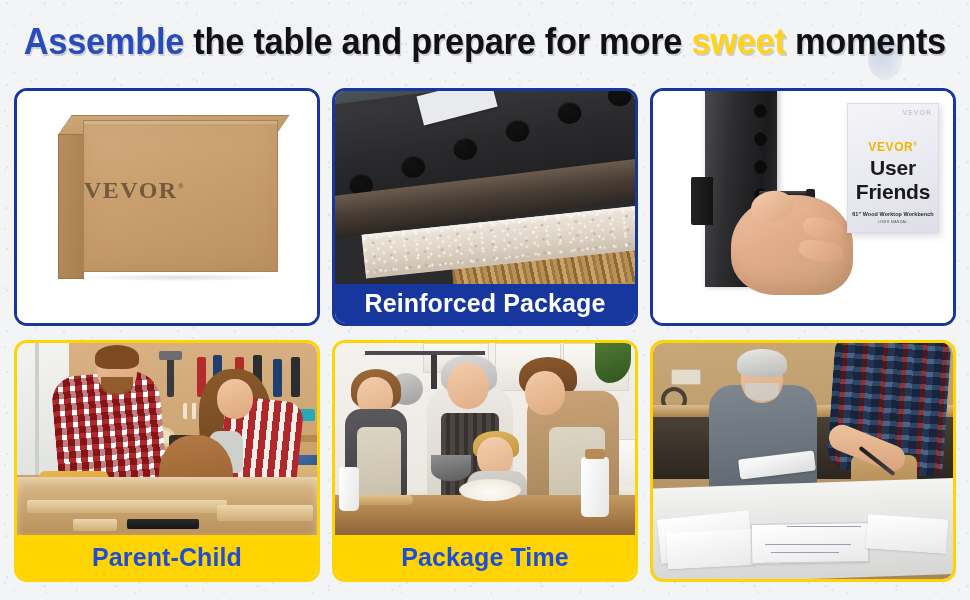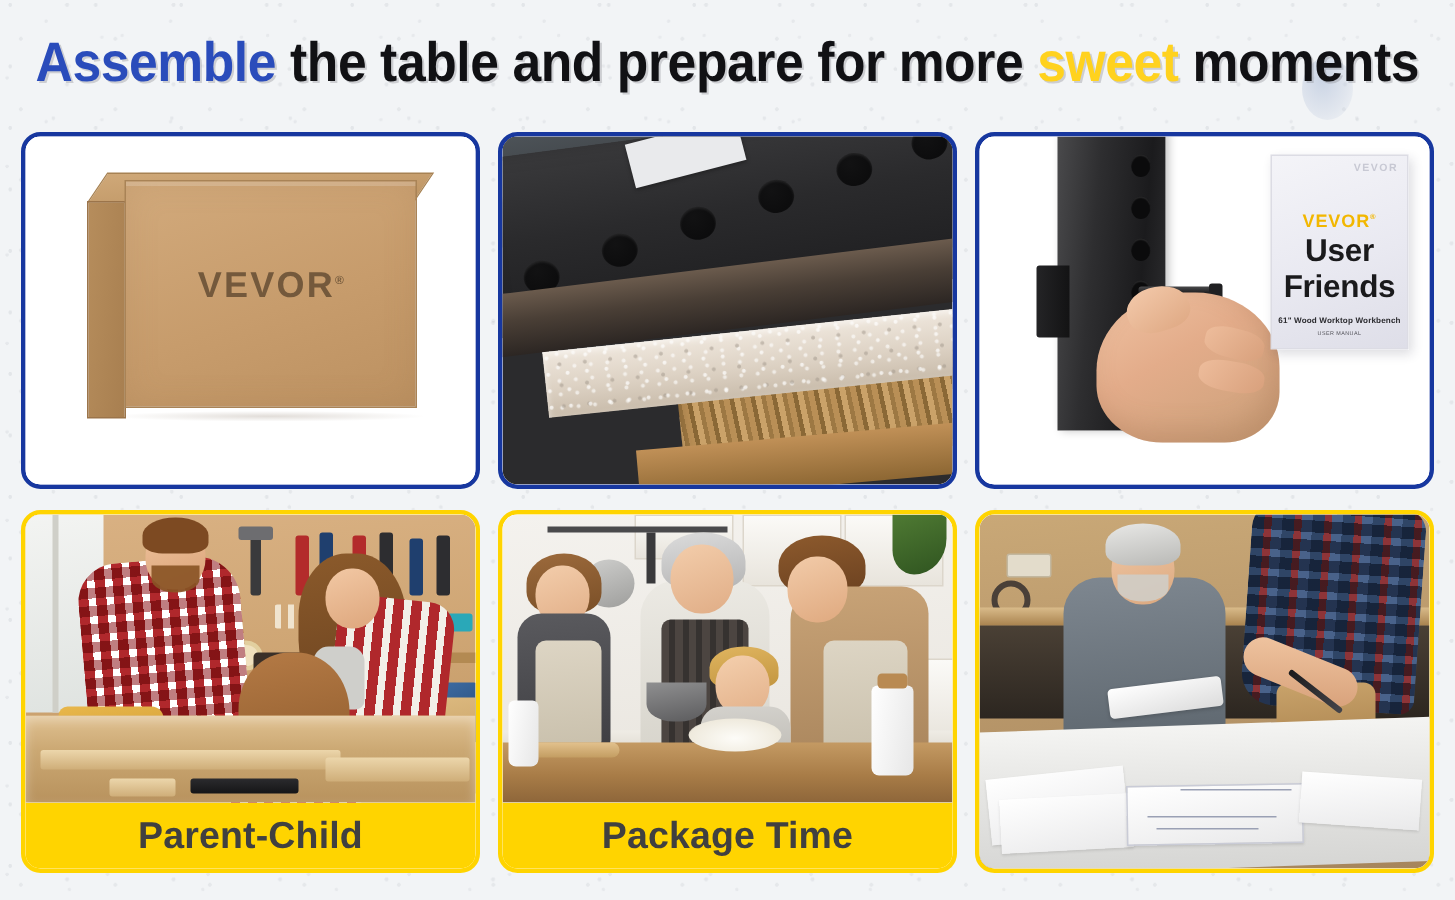--- a/index.html
+++ b/index.html
@@ -91,21 +91,21 @@
   .caption{
     flex:0 0 auto;
     height:39px;
     display:flex; align-items:center; justify-content:center;
     font-family:"Liberation Sans Narrow","Liberation Sans", sans-serif;
     font-size:25px; font-weight:bold;
     letter-spacing:.1px;
     white-space:nowrap;
   }
   .caption.blue   { background:#17379f; color:#ffffff; }
-  .caption.yellow { background:#ffd400; color:#404040; height:44px; }
+  .caption.yellow { background:#ffd400; color:#1d4ed8; height:44px; }
 
   
   .box-scene{ position:absolute; inset:0; background:#fff; }
   .box-top{
     position:absolute; left:41px; top:24px; width:218px; height:20px;
     background:linear-gradient(175deg,#cfa878,#bd9463);
     transform:skewX(-34deg);
     transform-origin:bottom left;
     border:1px solid #a78253;
   }
@@ -120,22 +120,21 @@
     background:linear-gradient(160deg,#d2aa7c 0%,#c79c6c 55%,#bc9161 100%);
     border:1px solid #a98356;
     box-shadow:inset 0 0 22px rgba(150,110,70,.18);
   }
   .box-front::after{
     content:""; position:absolute; left:0; right:0; top:0; height:3px;
     background:rgba(255,255,255,.18);
   }
   .box-logo{
     position:absolute; left:0; right:0; top:56px;
-    text-align:center;
-    font-family:Liberation Sans, sans-serif;
+    font-family:Liberation Serif, serif;
     font-size:24px; font-weight:bold; letter-spacing:1.5px;
     color:#6d5438;
     opacity:.92;
   }
   .box-logo sup{ font-size:8px; vertical-align:super; letter-spacing:0; }
   .box-shadow{
     position:absolute; left:60px; top:183px; width:205px; height:7px;
     background:radial-gradient(ellipse at center, rgba(120,100,80,.22), rgba(120,100,80,0) 72%);
   }
 
@@ -545,20 +544,21 @@
           <div class="pkg-hole" style="left:244px; top:28px;"></div>
           <div class="pkg-hole" style="left:296px; top:17px;"></div>
           <div class="pkg-label"></div>
         </div>
         <div class="pkg-bar"></div>
         <div class="pkg-corr"></div>
         <div class="pkg-corrbase"></div>
         <div class="pkg-foam"></div>
       </div>
     </div>
+    <div class="caption blue">Reinforced Package</div>
   </div>
 
   <div class="card blue">
     <div class="photo">
       <div class="inst">
         <div class="inst-leg">
           <div class="inst-slot" style="top:16px;"></div>
           <div class="inst-slot" style="top:44px;"></div>
           <div class="inst-slot" style="top:72px;"></div>
           <div class="inst-slot" style="top:100px;"></div>

